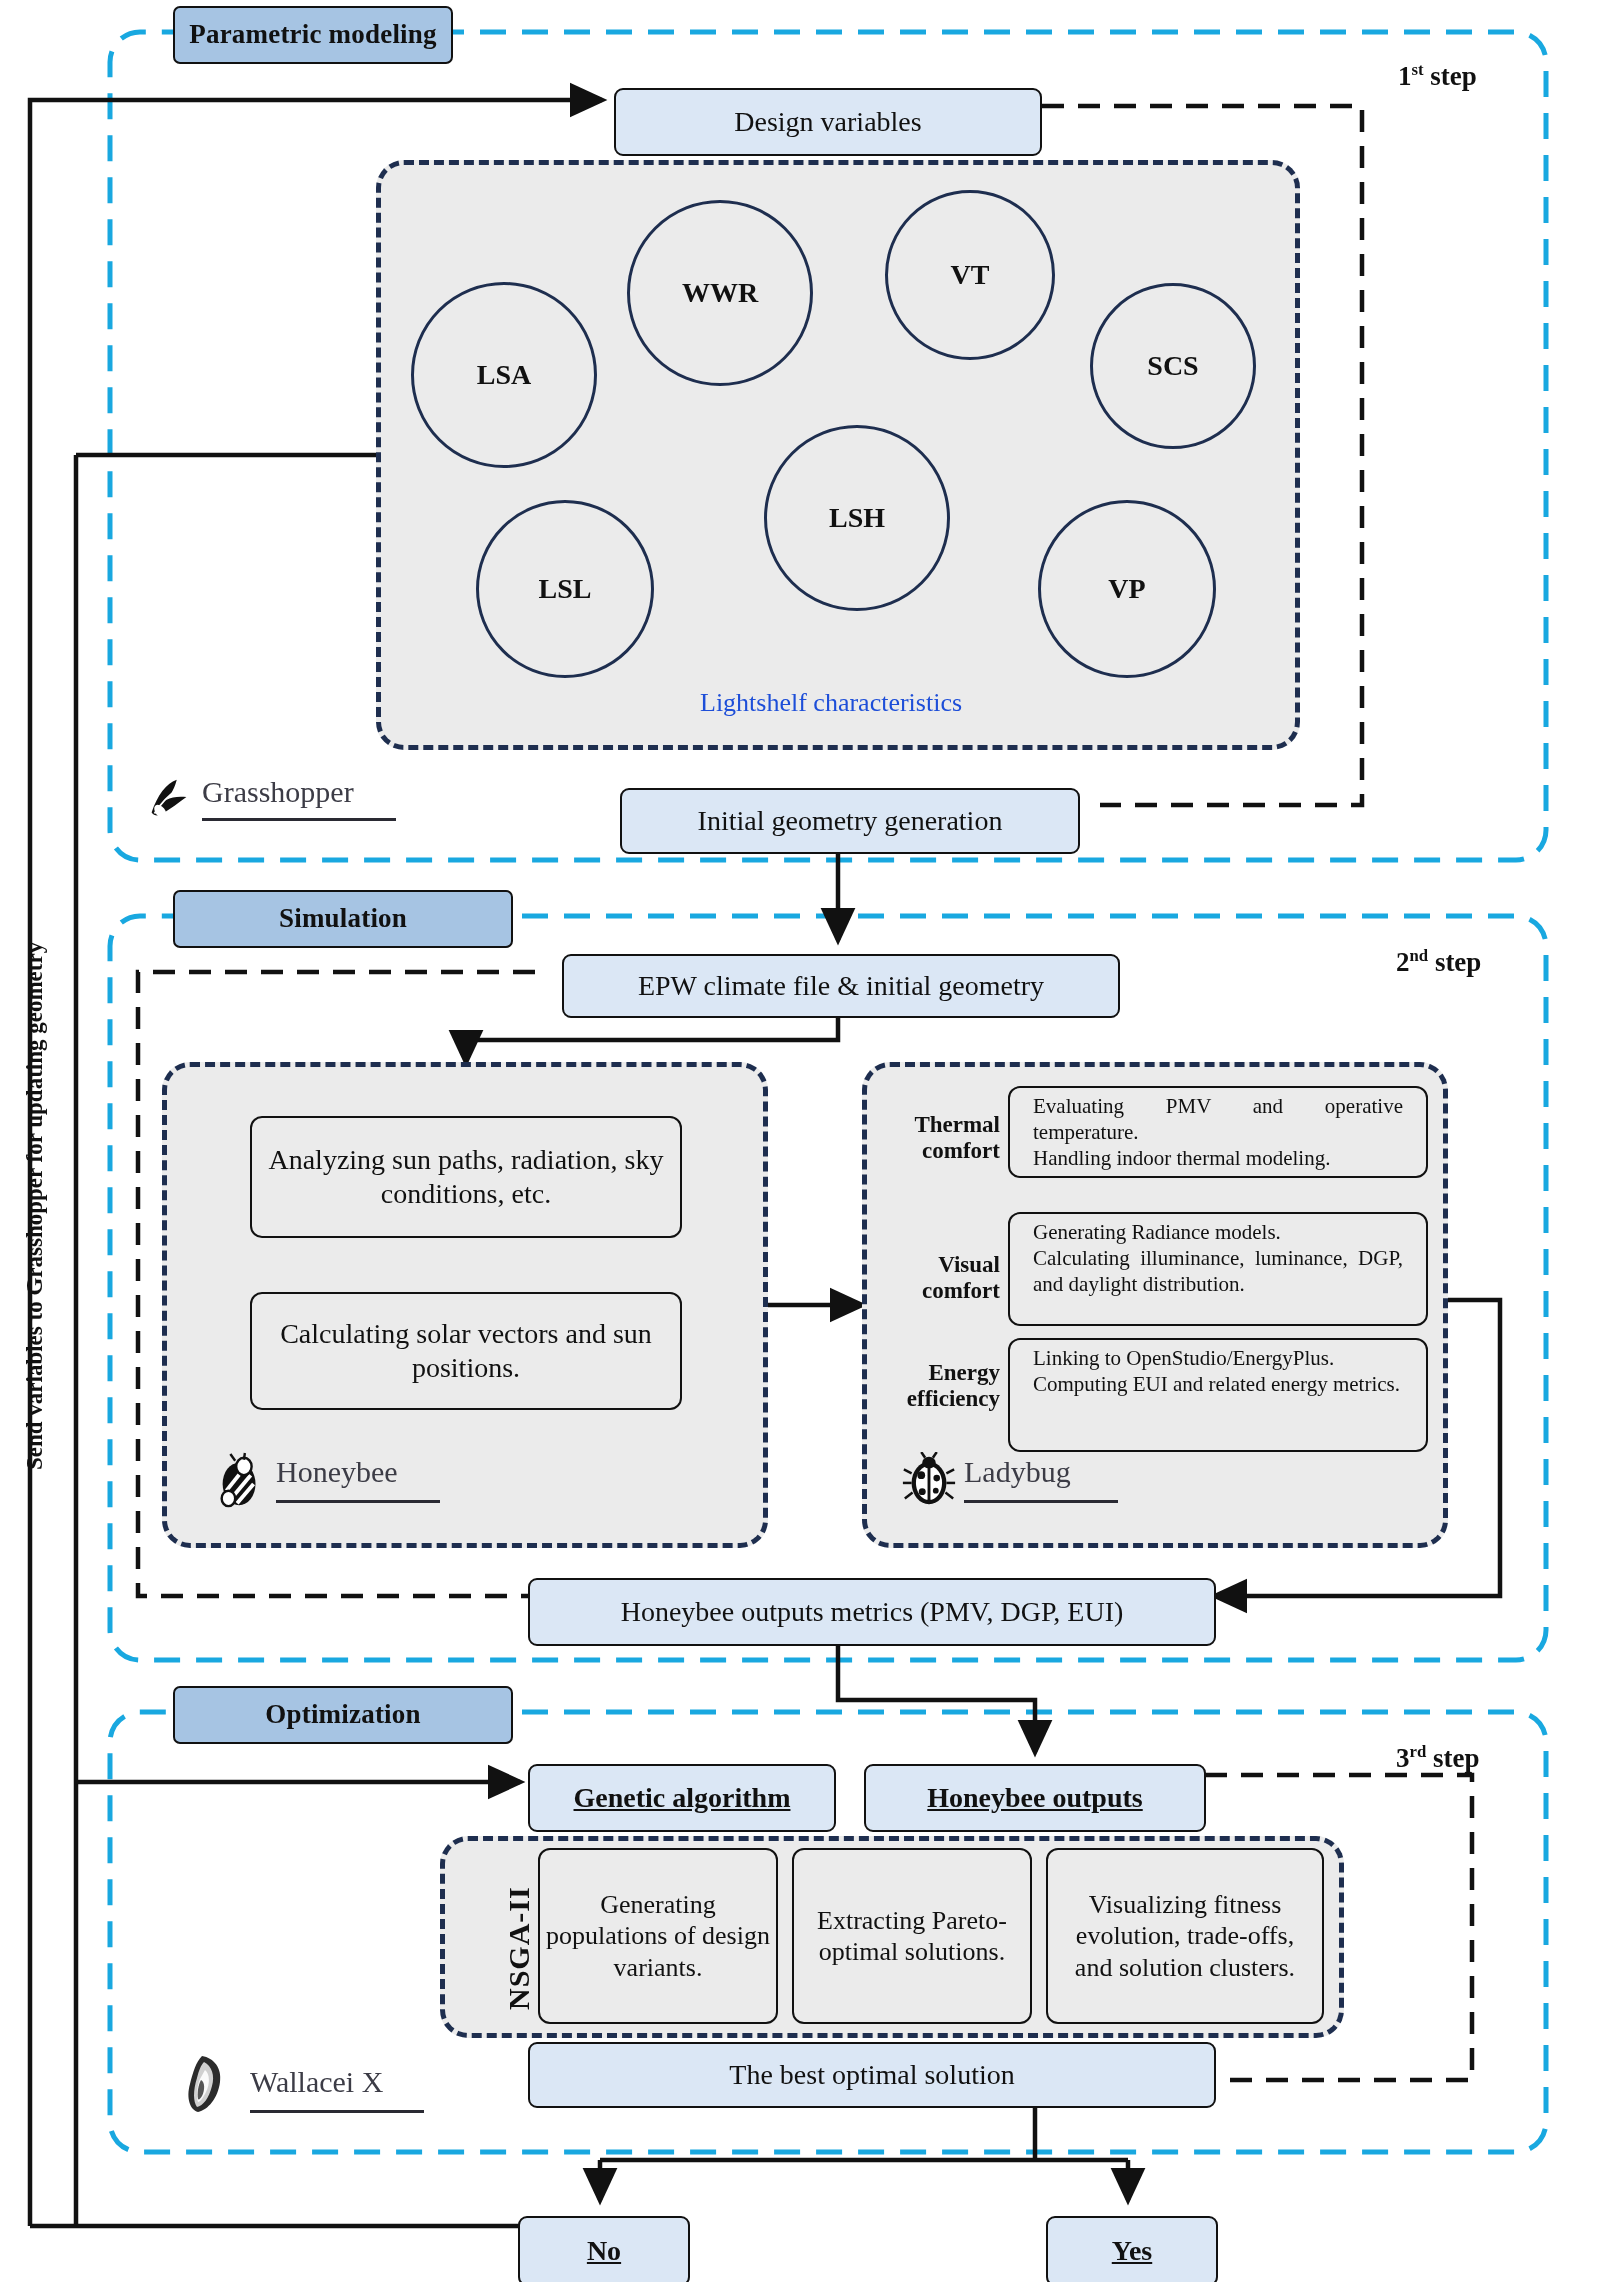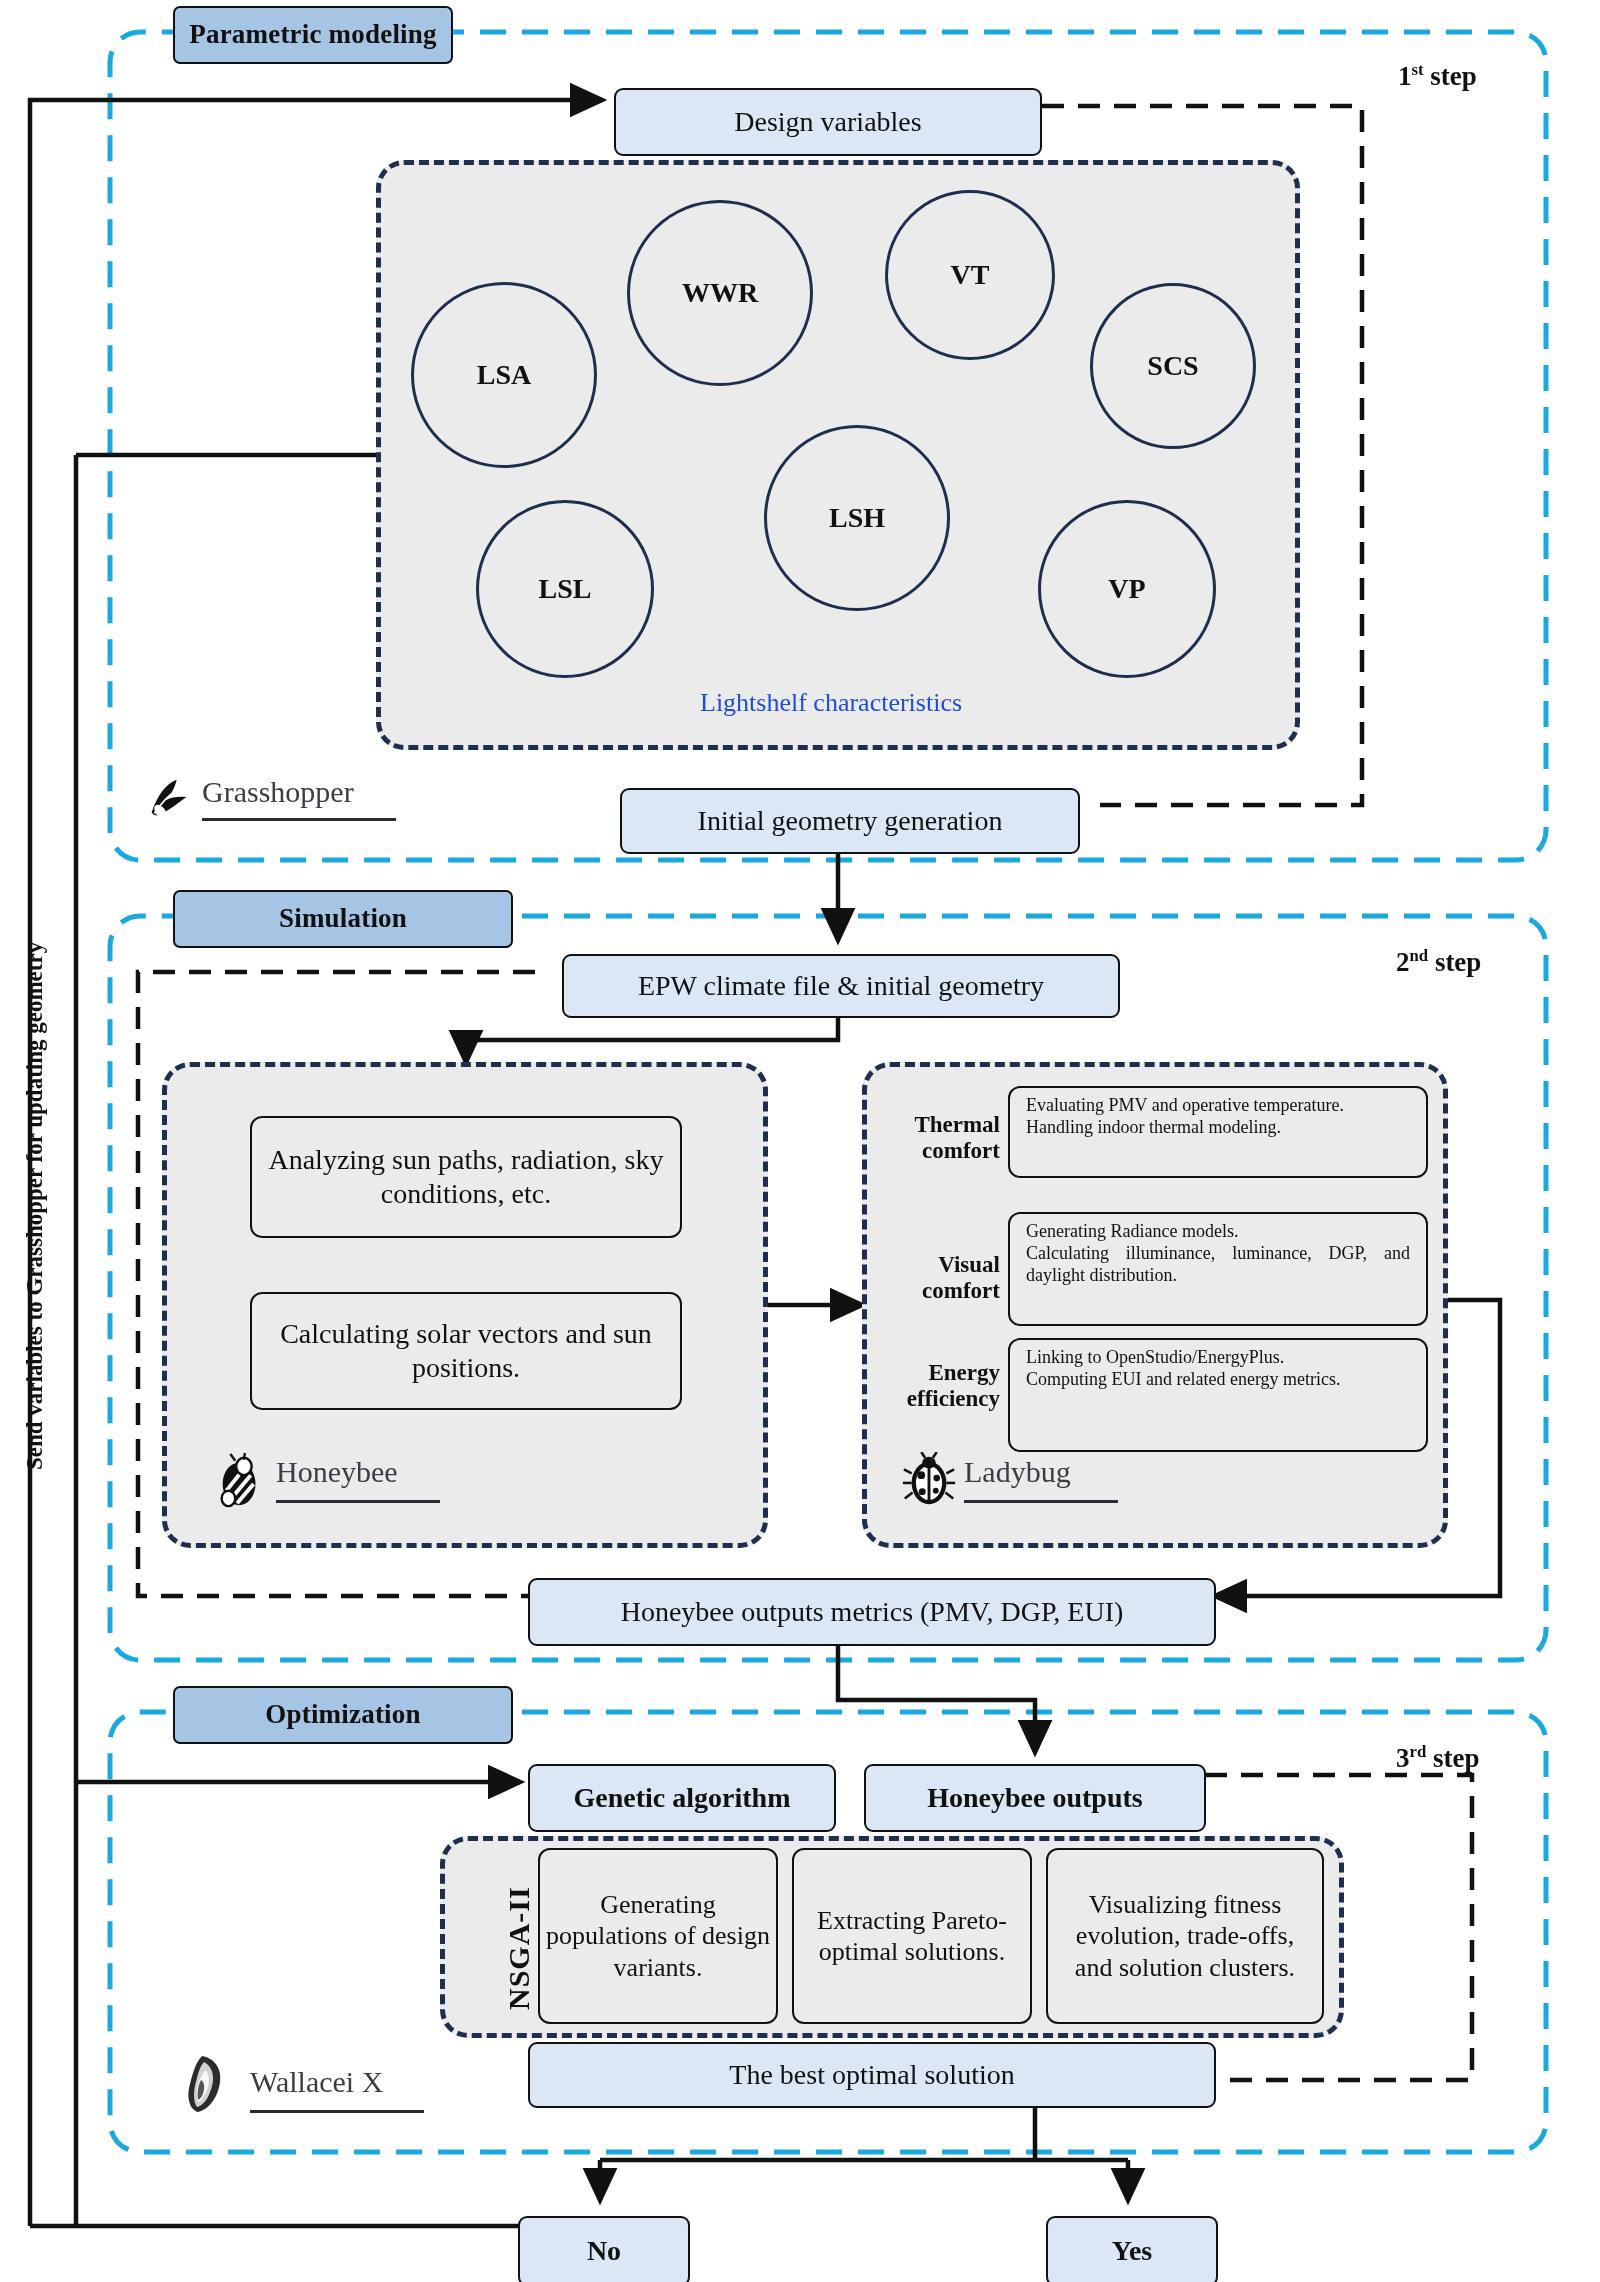--- a/index.html
+++ b/index.html
@@ -11,32 +11,32 @@
   
   .bx{position:absolute;box-sizing:border-box;display:flex;align-items:center;
       justify-content:center;text-align:center;line-height:1.15;}
 
   .sectlabel{background:#a6c4e3;border:2.5px solid #111;border-radius:7px;
       font-weight:bold;font-size:27px;letter-spacing:.2px;z-index:9;}
 
   .bluebox{background:#dbe7f5;border:2px solid #111;border-radius:9px;
       font-size:28px;z-index:6;margin-top:16px;}
 
-  .bluebox.bold{font-weight:bold;}
+  .bluebox.bold{font-weight:bold;text-decoration:underline;}
 
   .greypanel{position:absolute;background:#ebebeb;border:5px dashed #1e2e4f;
       border-radius:28px;box-sizing:border-box;}
 
   .greybox{position:absolute;background:#ebebeb;border:2px solid #111;
       border-radius:12px;box-sizing:border-box;display:flex;align-items:center;
       justify-content:center;text-align:center;font-size:28px;line-height:1.2;
       padding:4px 6px;}
 
-  .greybox.just{text-align:justify;display:block;font-size:18px;
-      line-height:1.23;padding:6px 16px;text-align-last:left;}
+  .greybox.just{text-align:justify;display:block;font-size:21px;
+      line-height:1.23;padding:6px 23px;text-align-last:left;}
 
   .circ{position:absolute;border:3.5px solid #1e2e4f;border-radius:50%;
       background:#ebebeb;display:flex;align-items:center;justify-content:center;
       font-weight:bold;font-size:28px;box-sizing:border-box;}
 
   .caption{position:absolute;font-size:26px;color:#1d4ed8;}
 
   .steplabel{position:absolute;font-weight:bold;font-size:27px;}
 
   .catlabel{position:absolute;font-weight:bold;font-size:23px;text-align:right;

